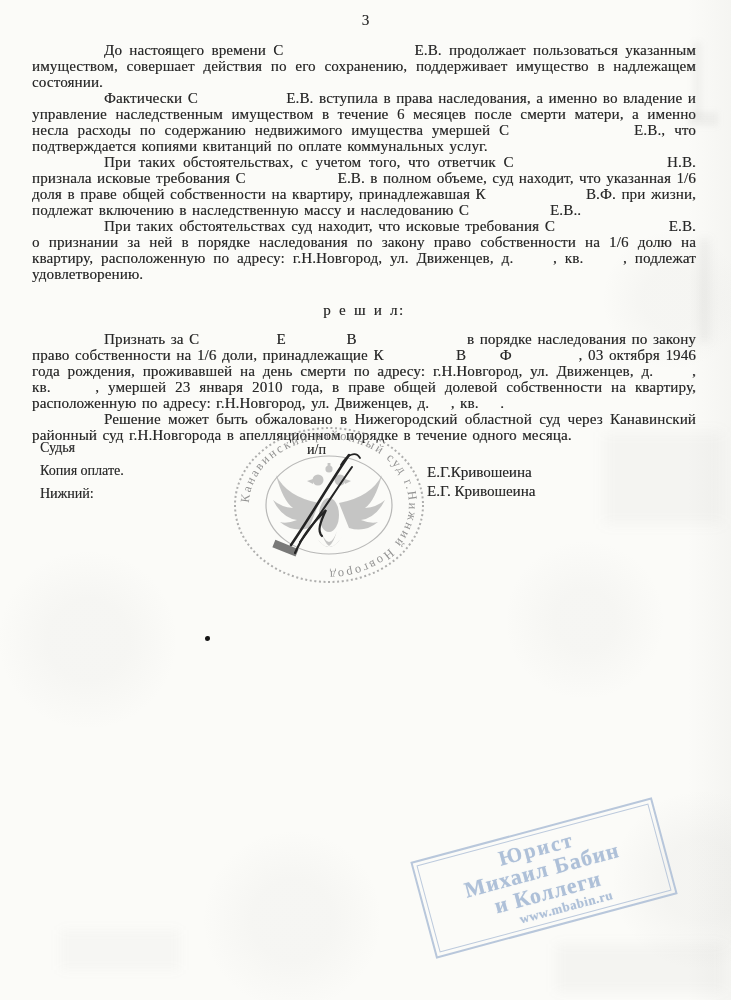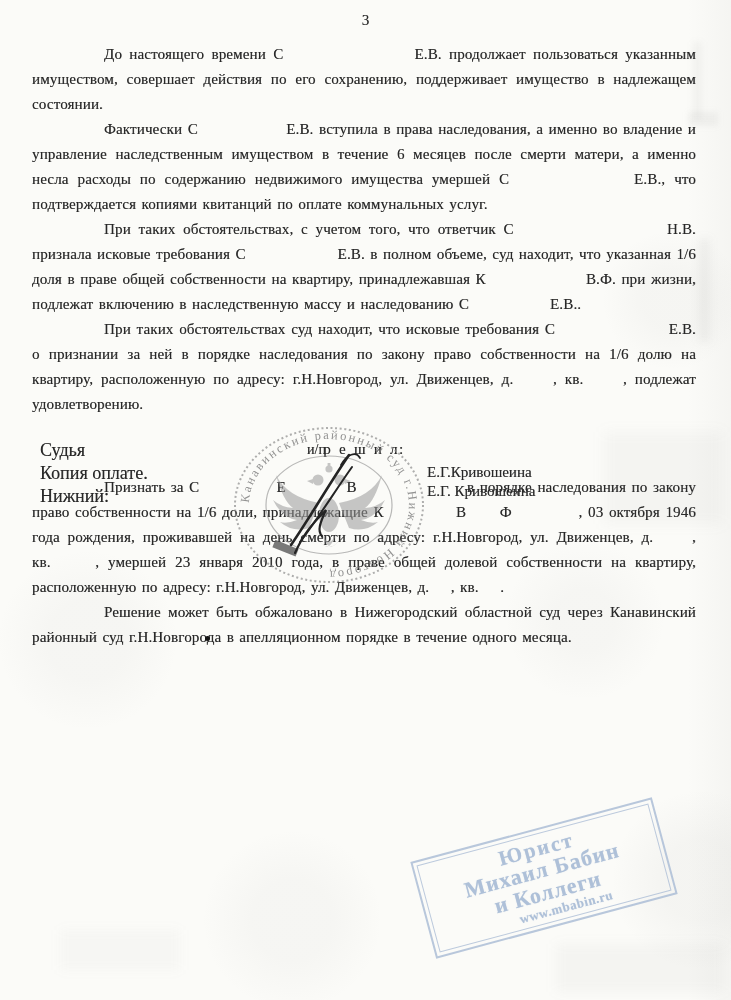--- a/index.html
+++ b/index.html
@@ -21,32 +21,32 @@
   }
 
   .pagenum {
     position:absolute; top:12px; left:0; width:731px;
     text-align:center; font-size:15px;
     text-shadow:0.3px 0.3px 0.6px rgba(60,60,60,0.5);
   }
 
   .body-text {
     position:absolute; top:42px; left:32px; width:664px;
-    font-size:15px; line-height:25px;
+    font-size:15px; line-height:16px;
     text-align:justify; letter-spacing:0.15px; word-spacing:1.5px;
     text-shadow:0.3px 0.3px 0.6px rgba(60,60,60,0.55);
   }
   .para { text-indent:72px; }
   .resolution {
     text-align:center; text-indent:0; letter-spacing:1.5px;
     margin:20px 0 13px 0;
   }
 
   
-  .sig-label { position:absolute; left:40px; font-size:18px;
+  .sig-label { position:absolute; left:40px; font-size:14px;
     text-shadow:0.3px 0.3px 0.6px rgba(60,60,60,0.5); }
   .sig-name  { position:absolute; left:427px; font-size:15px;
     text-shadow:0.3px 0.3px 0.6px rgba(60,60,60,0.5); }
   .sig-mark  { position:absolute; left:284px; top:442px; font-size:14px;
     text-shadow:0.3px 0.3px 0.6px rgba(60,60,60,0.5);margin-left:23px; }
 
   .seal { position:absolute; left:229px; top:423px; width:200px; height:165px;
     filter:blur(0.3px); }
   .seal text { font-family:"Liberation Serif",serif; }
 

